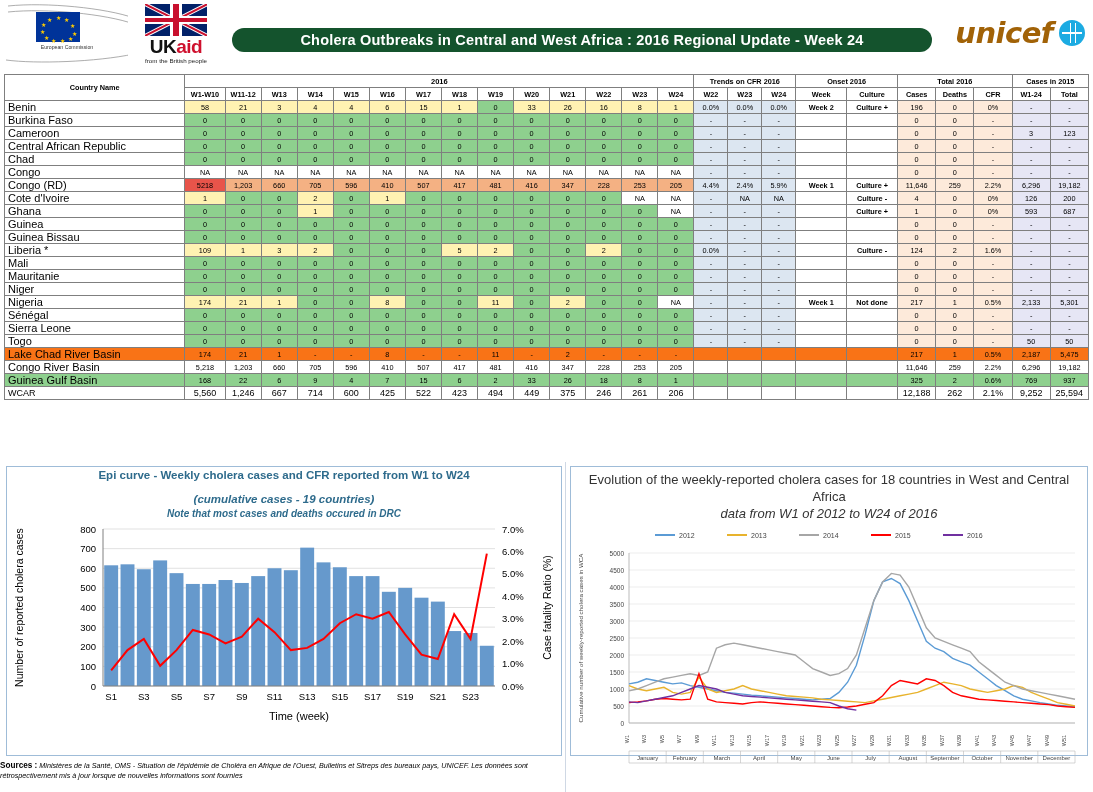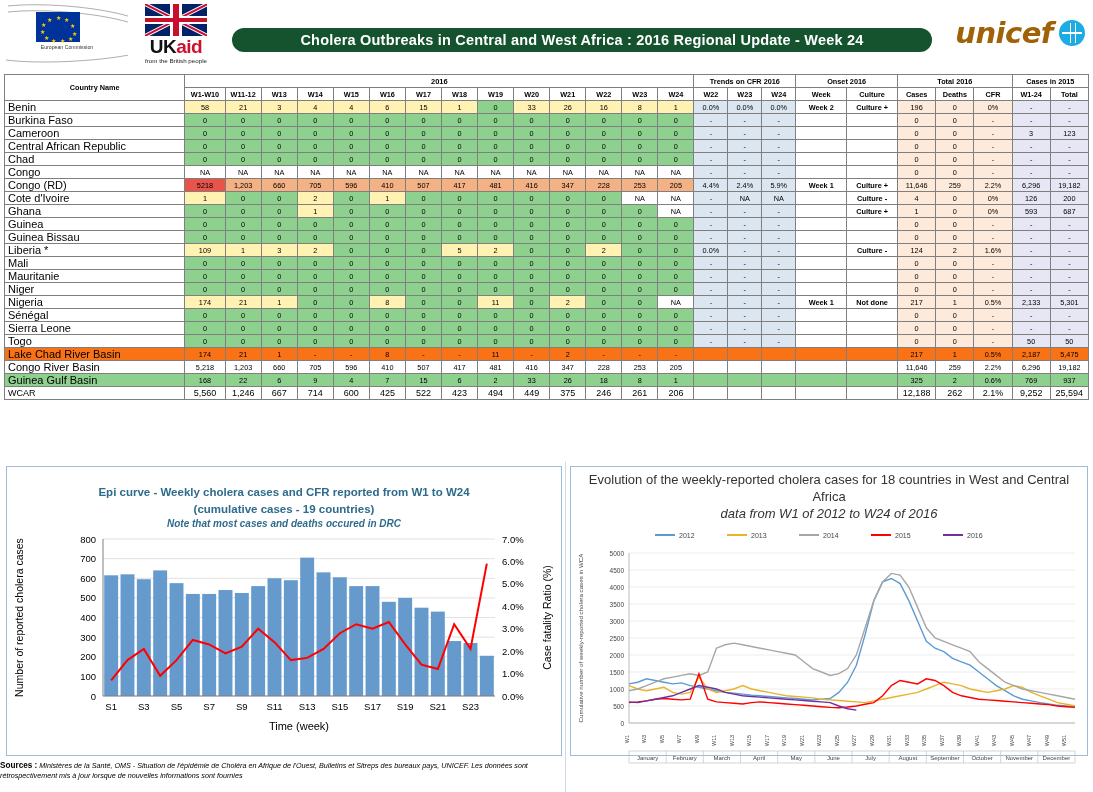--- a/index.html
+++ b/index.html
@@ -87,21 +87,21 @@
 
   
   .chart-left {
     position: absolute; left: 6px; top: 466px; width: 556px; height: 290px;
     border: 1px solid #9fbcd8; background: #fff;
   }
   .chart-right {
     position: absolute; left: 570px; top: 466px; width: 518px; height: 290px;
     border: 1px solid #9fbcd8; background: #fff;
   }
-  .cl-title { text-align: center; color: #2E6B8C; font-size: 11.5px; font-weight: bold; margin-top: 18px; line-height: 1.25; }
+  .cl-title { text-align: center; color: #2E6B8C; font-size: 11.5px; font-weight: bold; margin-top: 1px; line-height: 1.25; }
   .cl-sub { text-align: center; color: #2E6B8C; font-size: 10px; font-style: italic; font-weight: bold; margin-top: 1px; }
   .cr-title { text-align: center; color: #333; font-size: 13px; margin-top: 5px; line-height: 1.3; }
   .cr-title i { font-style: italic; }
 
   .sources {
     position: absolute; left: 0; top: 760px; width: 540px;
     font-size: 7.2px; color: #000; font-style: italic; line-height: 1.35;
   }
   .sources b { font-style: normal; font-weight: bold; font-size: 8.2px; }
   .links {
@@ -827,21 +827,21 @@
           </tr>
         </tbody>
     </table>
     <div class="note">NA : Not Available—* Liberia and Ivory Coast surveillance systems are recording suspected cholera cases . These cases do not imply an outbreak.</div>
   </div>
 
   <div class="vline"></div>
 
   <div class="chart-left">
     <div class="cl-title">Epi curve - Weekly cholera cases and CFR reported from W1 to W24</div>
-    <div class="cl-title" style="margin-top:3px;">(cumulative cases - 19 countries)</div>
+    <div class="cl-title" style="margin-top:10px;font-style:italic;">(cumulative cases - 19 countries)</div>
     <div class="cl-sub">Note that most cases and deaths occured in DRC</div>
     <svg id="svg-left" width="554" height="215" style="display:block;">
         <line x1="96" y1="167" x2="488" y2="167" stroke="#d9d9d9" stroke-width="0.8"></line>
         <text x="89" y="170.5" font-size="9.5" fill="#000" font-family="&quot;Liberation Sans&quot;, sans-serif" text-anchor="end">0</text>
         <line x1="96" y1="147.375" x2="488" y2="147.375" stroke="#d9d9d9" stroke-width="0.8"></line>
         <text x="89" y="150.875" font-size="9.5" fill="#000" font-family="&quot;Liberation Sans&quot;, sans-serif" text-anchor="end">100</text>
         <line x1="96" y1="127.75" x2="488" y2="127.75" stroke="#d9d9d9" stroke-width="0.8"></line>
         <text x="89" y="131.25" font-size="9.5" fill="#000" font-family="&quot;Liberation Sans&quot;, sans-serif" text-anchor="end">200</text>
         <line x1="96" y1="108.125" x2="488" y2="108.125" stroke="#d9d9d9" stroke-width="0.8"></line>
         <text x="89" y="111.625" font-size="9.5" fill="#000" font-family="&quot;Liberation Sans&quot;, sans-serif" text-anchor="end">300</text>

